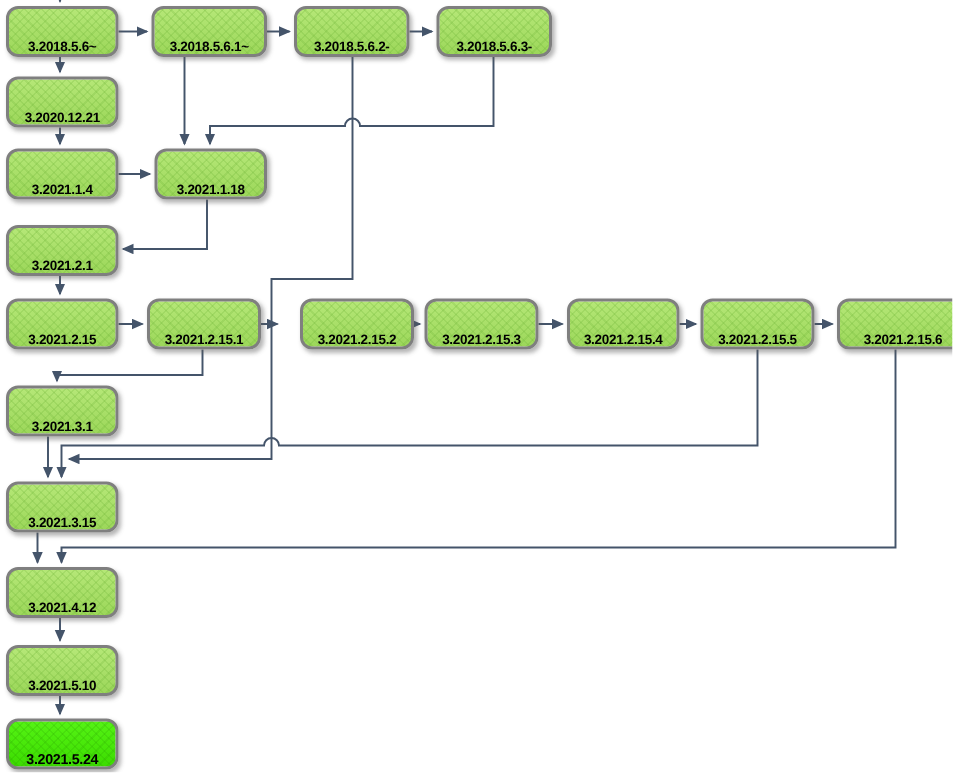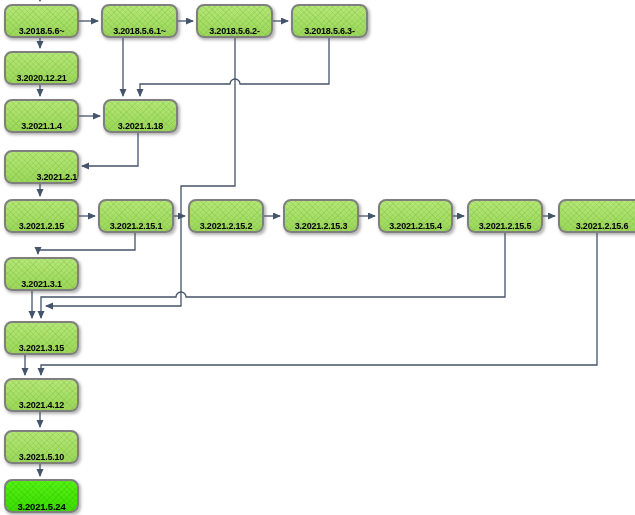--- a/index.html
+++ b/index.html
@@ -111,30 +111,30 @@
       </div>
       <div class="node" style="left: 4px; top: 51px; width: 75px; height: 34px;">
         <span class="label">3.2020.12.21</span>
       </div>
       <div class="node" style="left: 4px; top: 99px; width: 75px; height: 34px; text-align: right;">
         <span class="label">3.2021.1.4</span>
       </div>
       <div class="node" style="left: 103px; top: 99px; width: 75px; height: 34px;">
         <span class="label">3.2021.1.18</span>
       </div>
-      <div class="node" style="left: 4px; top: 150px; width: 75px; height: 34px; justify-content: flex-end;">
+      <div class="node" style="left: 4px; top: 150px; width: 75px; height: 34px;">
         <span class="label">3.2021.2.1</span>
       </div>
       <div class="node" style="left: 4px; top: 199px; width: 75px; height: 34px;">
         <span class="label">3.2021.2.15</span>
       </div>
       <div class="node" style="left: 98px; top: 199px; width: 76px; height: 34px;">
         <span class="label">3.2021.2.15.1</span>
       </div>
-      <div class="node" style="left: 188px; top: 199px; width: 76px; height: 34px; text-align: right;">
+      <div class="node" style="left: 200px; top: 199px; width: 76px; height: 34px; text-align: right;">
         <span class="label">3.2021.2.15.2</span>
       </div>
       <div class="node" style="left: 283px; top: 199px; width: 76px; height: 34px;">
         <span class="label">3.2021.2.15.3</span>
       </div>
       <div class="node" style="left: 378px; top: 199px; width: 75px; height: 34px;">
         <span class="label">3.2021.2.15.4</span>
       </div>
       <div class="node" style="left: 467px; top: 199px; width: 76px; height: 34px;">
         <span class="label">3.2021.2.15.5</span>

